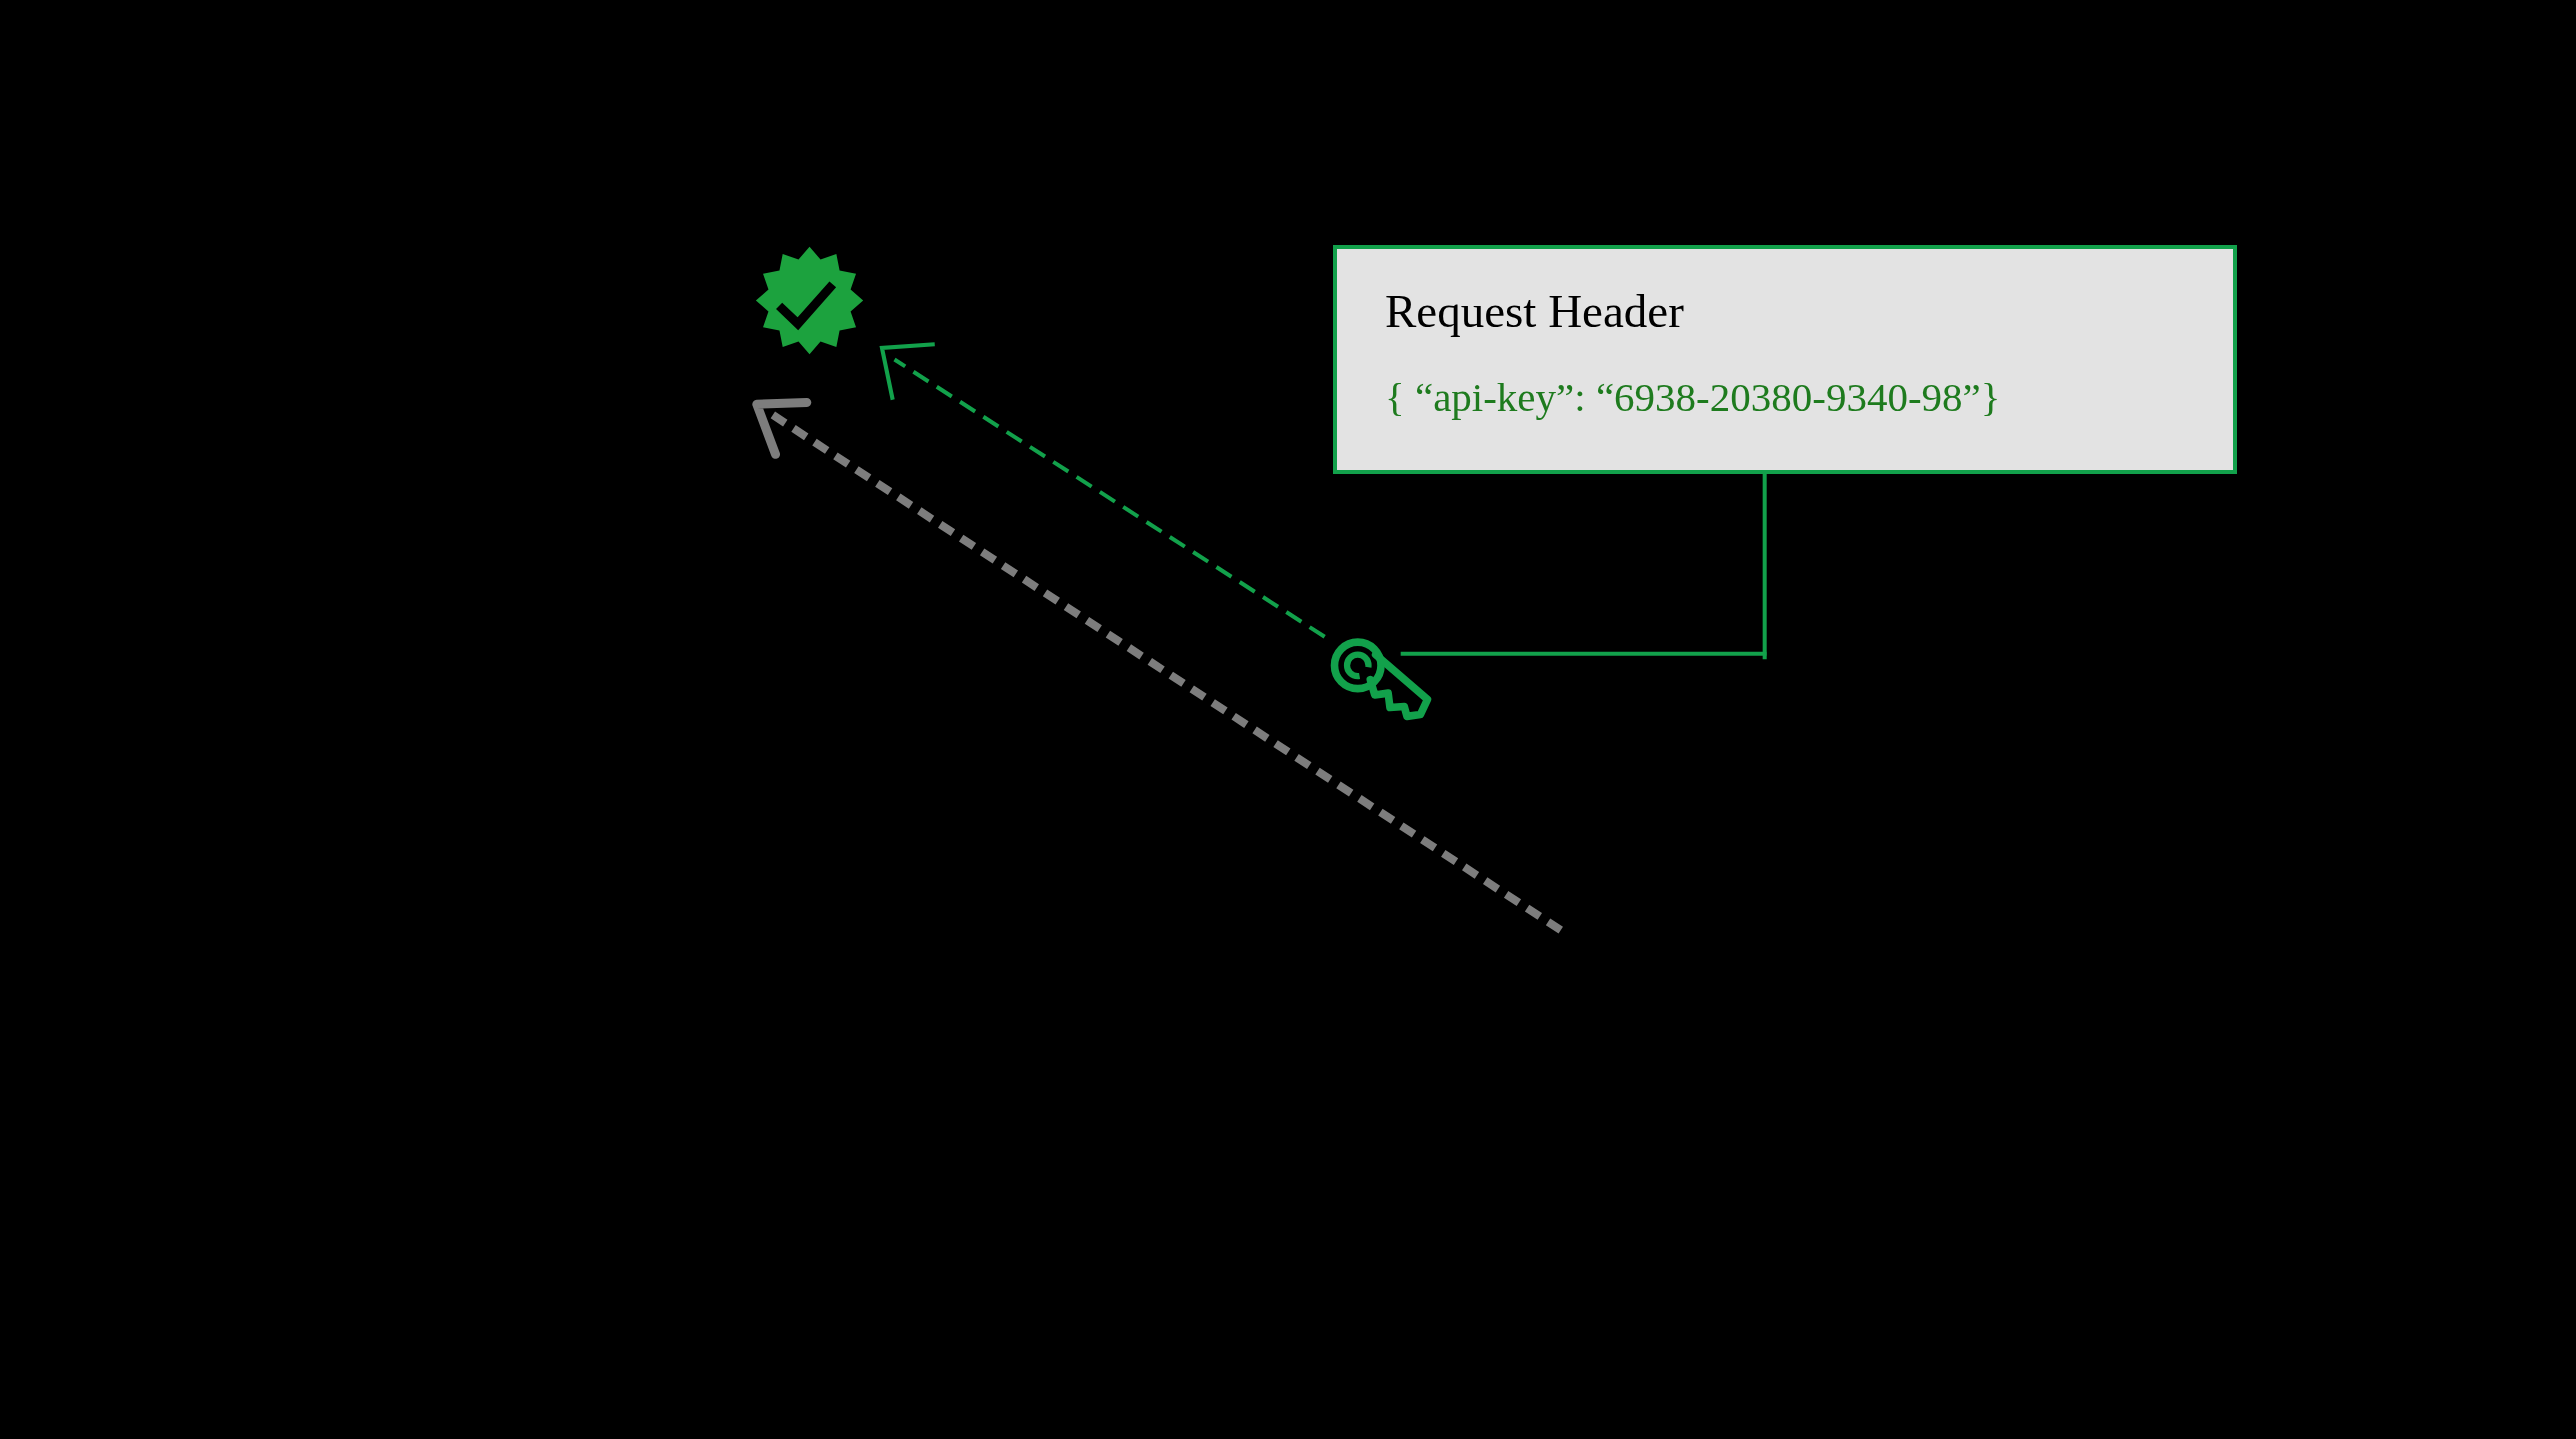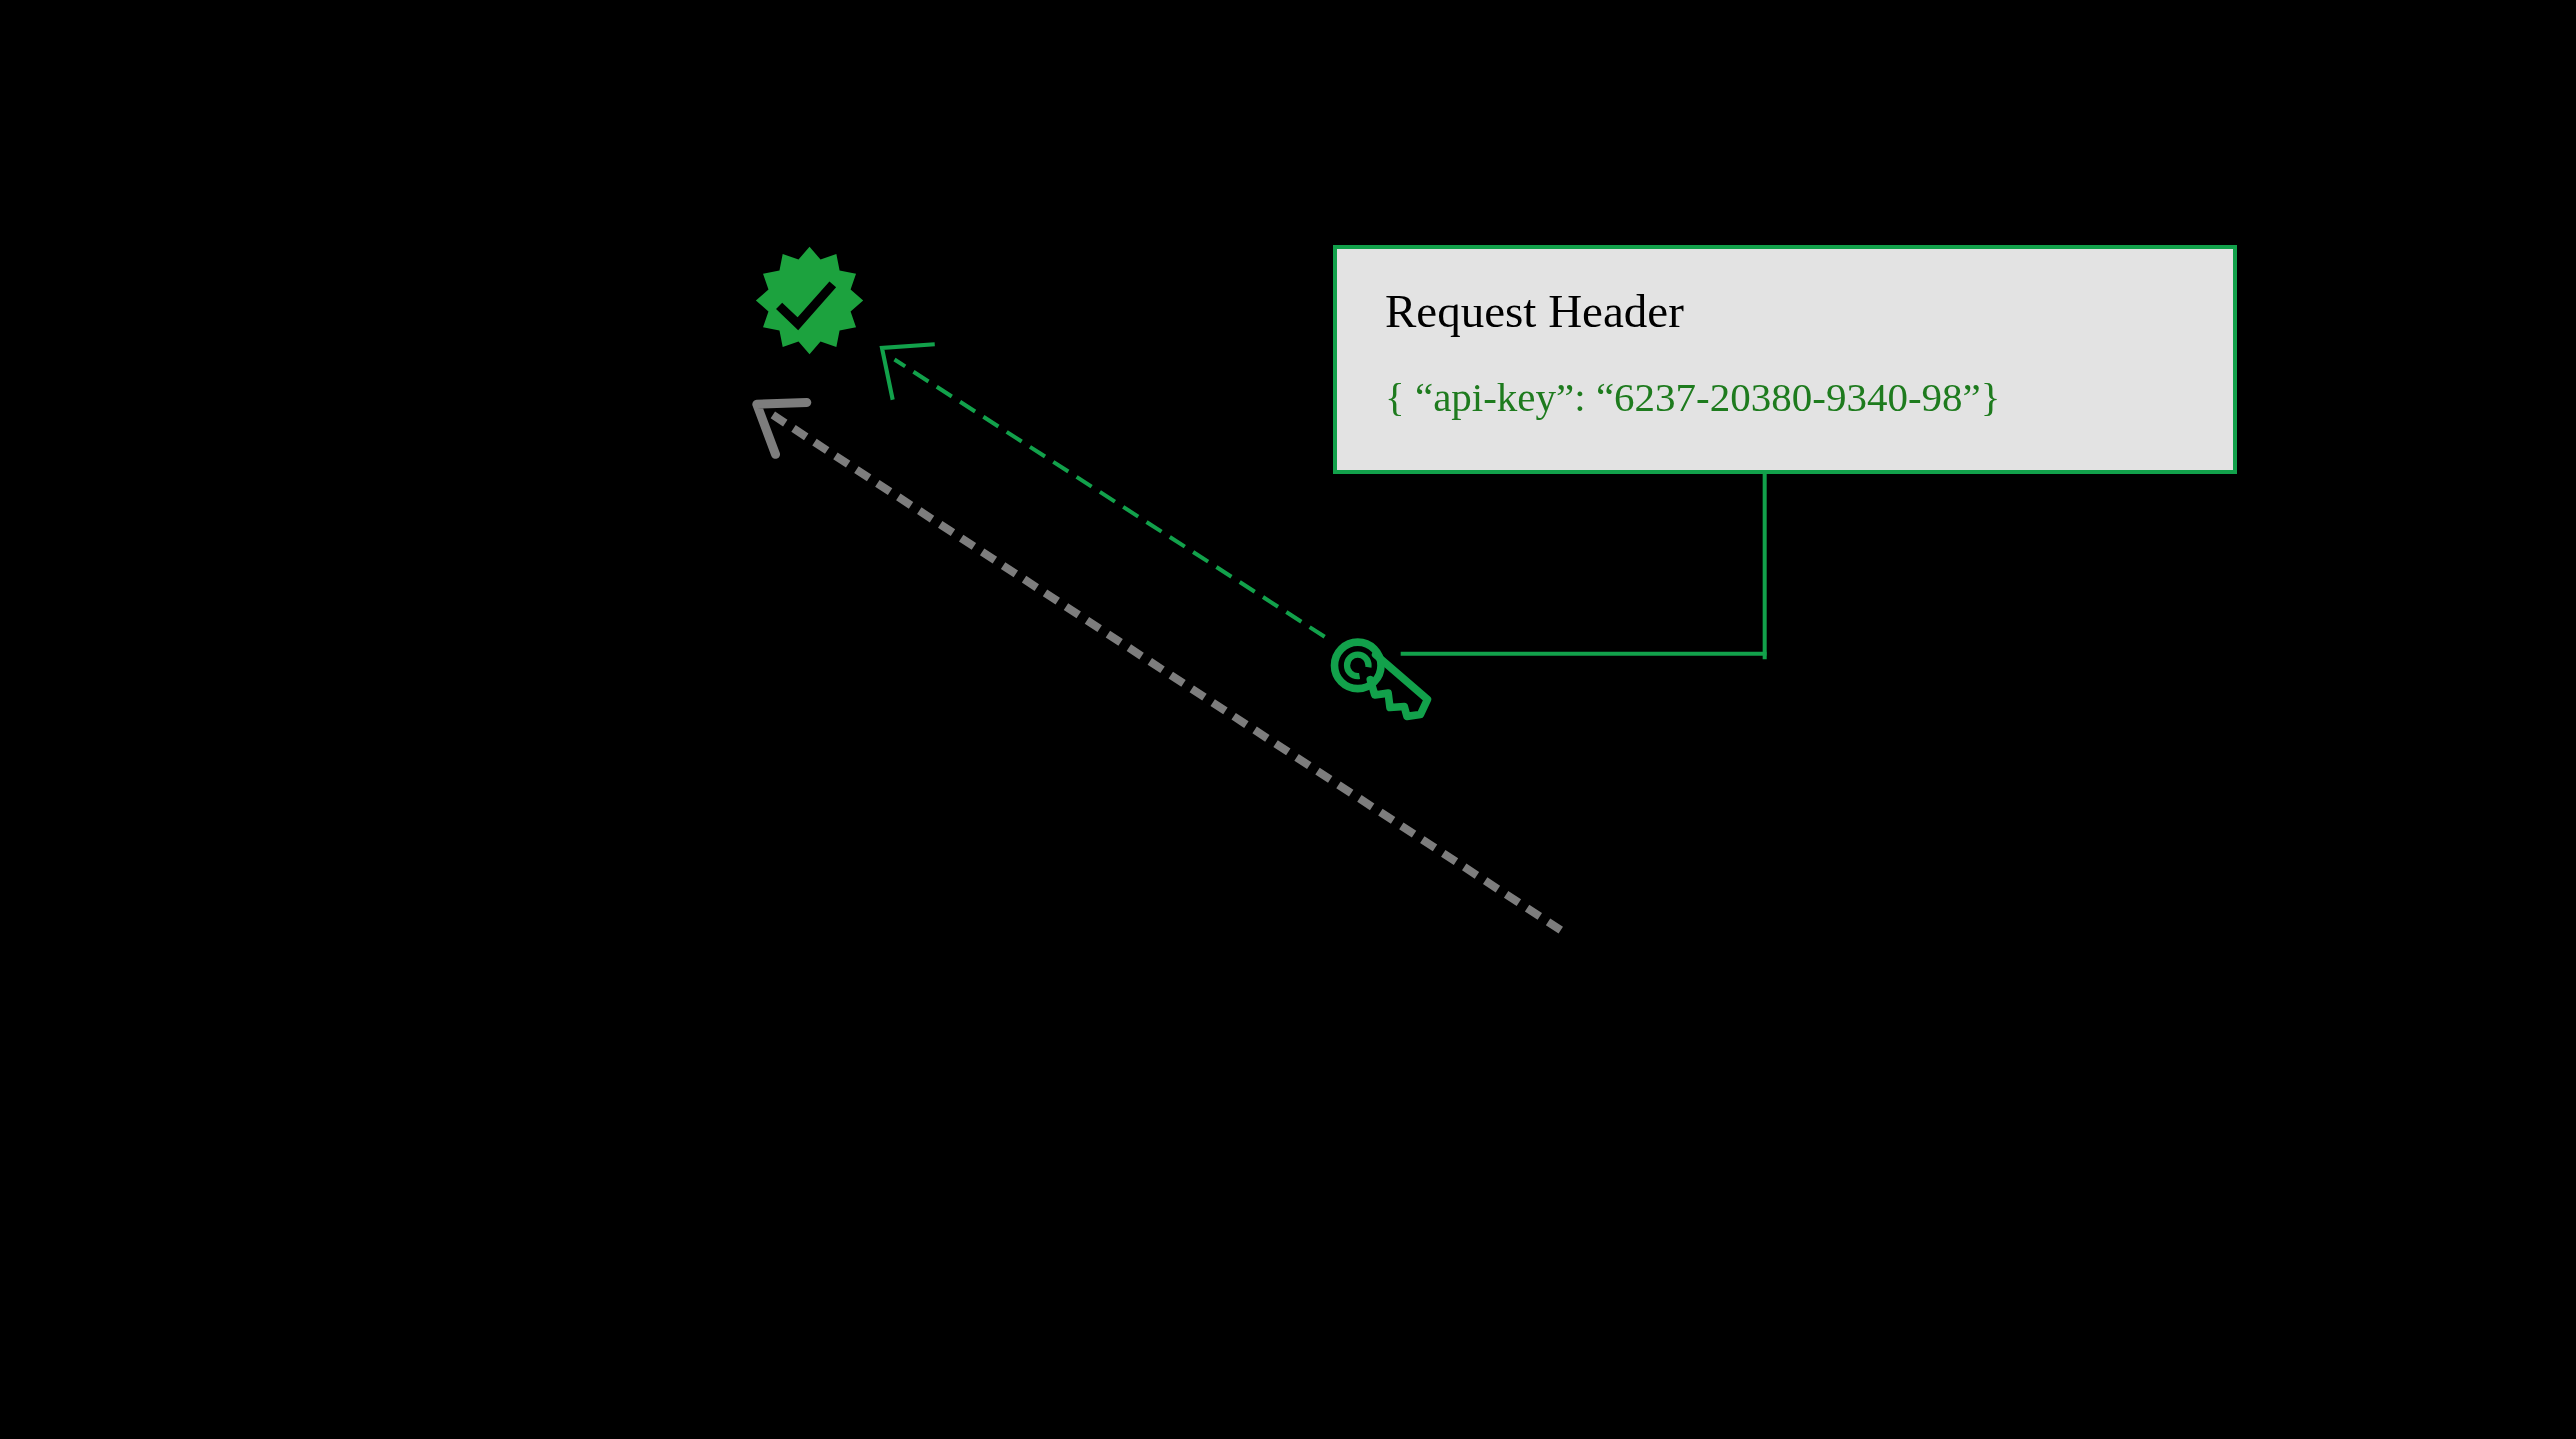--- a/index.html
+++ b/index.html
@@ -88,17 +88,17 @@
 
     <g>
       <circle class="key-stroke" cx="1518" cy="744" r="26" stroke-width="8.5"></circle>
       <circle class="key-stroke" cx="1518" cy="744" r="12" stroke-width="7" pathLength="360" stroke-dasharray="290 70" stroke-dashoffset="-80"></circle>
       <path class="key-stroke" stroke-width="8.5" stroke-linejoin="round" stroke-linecap="round" d="M 1538,732 L 1596,782 L 1588,799 L 1573,801 L 1570,790 L 1554,791 L 1552,775 L 1537,777 L 1532,760"></path>
     </g>
   </svg>
 
   <div class="request-box">
     <div class="box-title">Request Header</div>
-    <div class="box-code">{ “api-key”: “6237-20380-9340-98”}</div>
+    <div class="box-code">{ “api-key”: “6938-20380-9340-98”}</div>
   </div>
 
 </div>
 
 
 </body></html>

